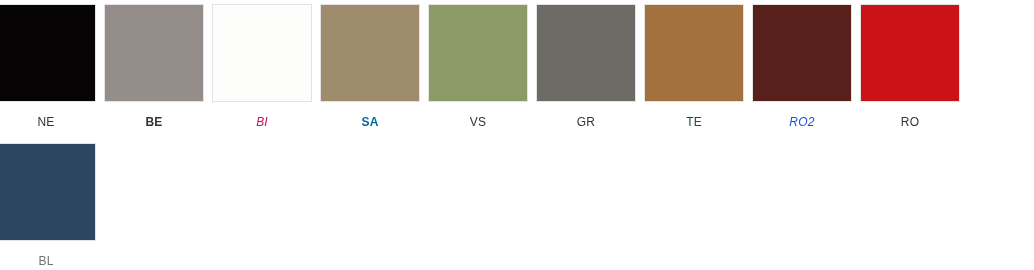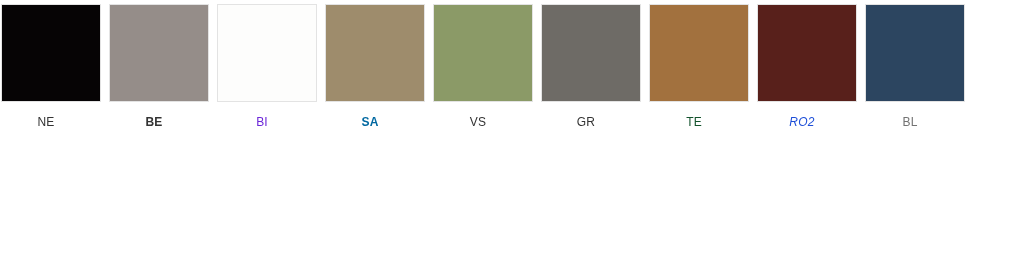--- a/index.html
+++ b/index.html
@@ -22,20 +22,21 @@
     padding: 4px 0 0 1px;
     box-sizing: border-box;
   }
 
   .swatch-cell {
     width: 90px;
     margin-right: 18px;
     margin-bottom: 14px;
     display: flex;
     flex-direction: column;
+    align-items: center;
   }
 
   .swatch-chip {
     width: 100px;
     height: 98px;
     box-sizing: border-box;
     border: 1px solid rgba(0, 0, 0, 0.10);
   }
 
   .swatch-label {
@@ -55,21 +56,21 @@
     <div class="swatch-cell">
       <div class="swatch-chip" style="background: rgb(6, 4, 5); border-color: rgb(227, 227, 227);"></div>
       <div class="swatch-label" style="color: rgb(51, 51, 51);">NE</div>
     </div>
     <div class="swatch-cell">
       <div class="swatch-chip" style="background: rgb(149, 141, 137); border-color: rgb(227, 227, 227);"></div>
       <div class="swatch-label" style="color: rgb(51, 51, 51); font-weight: bold;">BE</div>
     </div>
     <div class="swatch-cell">
       <div class="swatch-chip" style="background: rgb(253, 253, 252); border-color: rgb(227, 227, 227);"></div>
-      <div class="swatch-label" style="color: #6d28d9;">BI</div>
+      <div class="swatch-label" style="color: #be185d; font-style: italic;">BI</div>
     </div>
     <div class="swatch-cell">
       <div class="swatch-chip" style="background: rgb(158, 140, 108); border-color: rgb(227, 227, 227);"></div>
       <div class="swatch-label" style="color: #0369a1; font-weight: bold;">SA</div>
     </div>
     <div class="swatch-cell">
       <div class="swatch-chip" style="background: rgb(139, 154, 103); border-color: rgb(227, 227, 227);"></div>
       <div class="swatch-label" style="color: rgb(51, 51, 51);">VS</div>
     </div>
     <div class="swatch-cell">
@@ -78,16 +79,20 @@
     </div>
     <div class="swatch-cell">
       <div class="swatch-chip" style="background: rgb(162, 113, 62); border-color: rgb(227, 227, 227);"></div>
       <div class="swatch-label" style="color: #14532d;">TE</div>
     </div>
     <div class="swatch-cell">
       <div class="swatch-chip" style="background: rgb(88, 32, 27); border-color: rgb(227, 227, 227);"></div>
       <div class="swatch-label" style="color: #1d4ed8; font-style: italic;">RO2</div>
     </div>
     <div class="swatch-cell">
+      <div class="swatch-chip" style="background: rgb(203, 19, 23); border-color: rgb(227, 227, 227);"></div>
+      <div class="swatch-label" style="color: rgb(51, 51, 51);">RO</div>
+    </div>
+    <div class="swatch-cell">
       <div class="swatch-chip" style="background: rgb(44, 69, 96); border-color: rgb(227, 227, 227);"></div>
       <div class="swatch-label" style="color: #737373;">BL</div>
     </div>
   </div>
 
 </body></html>

